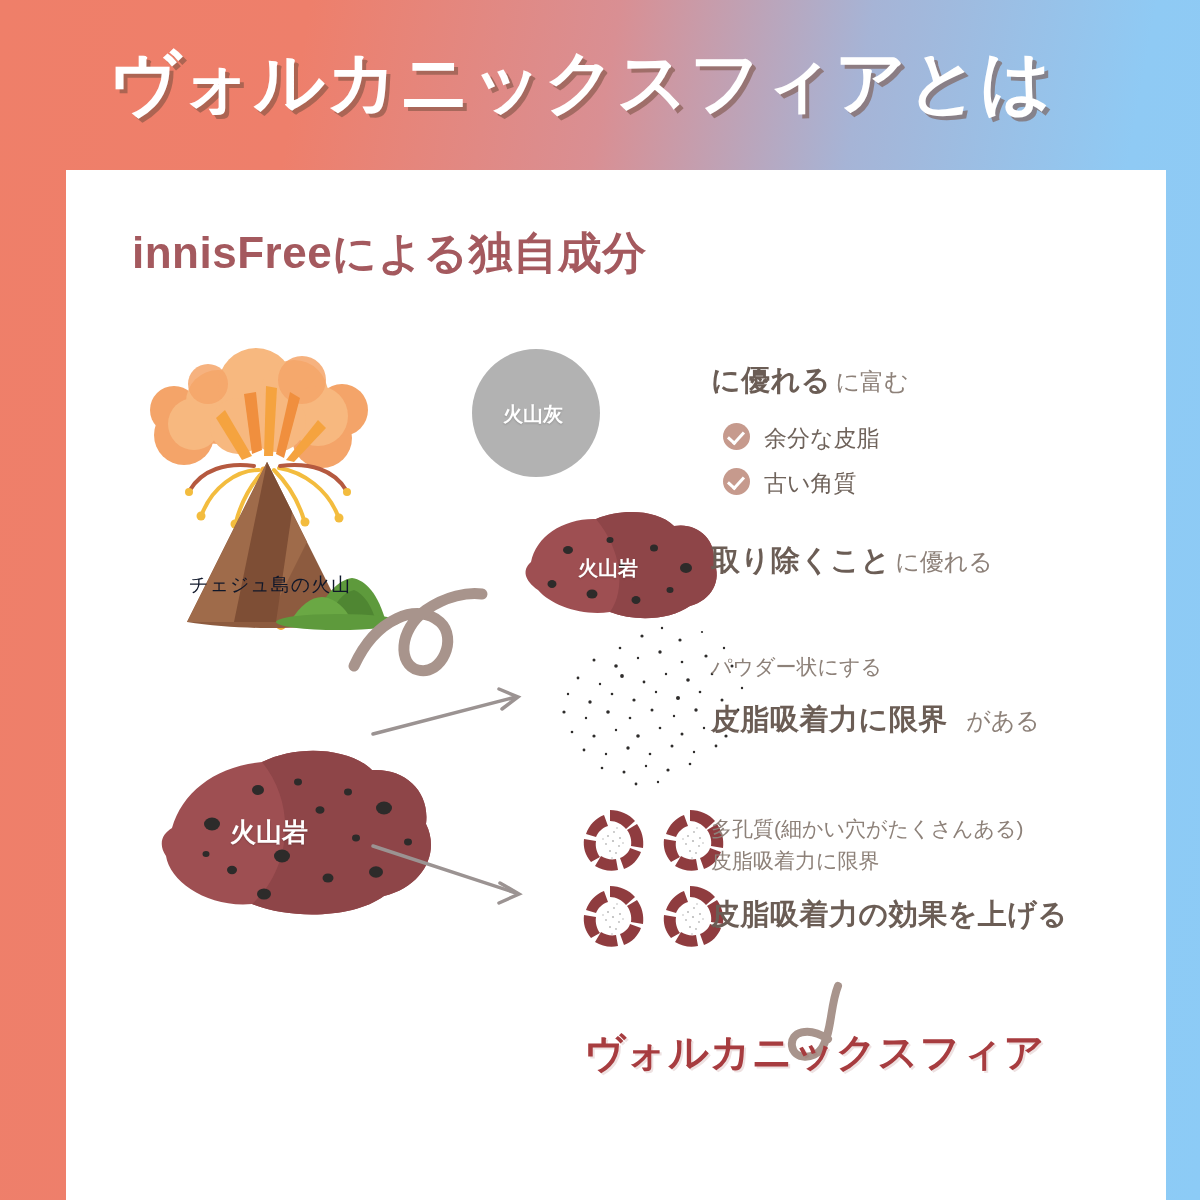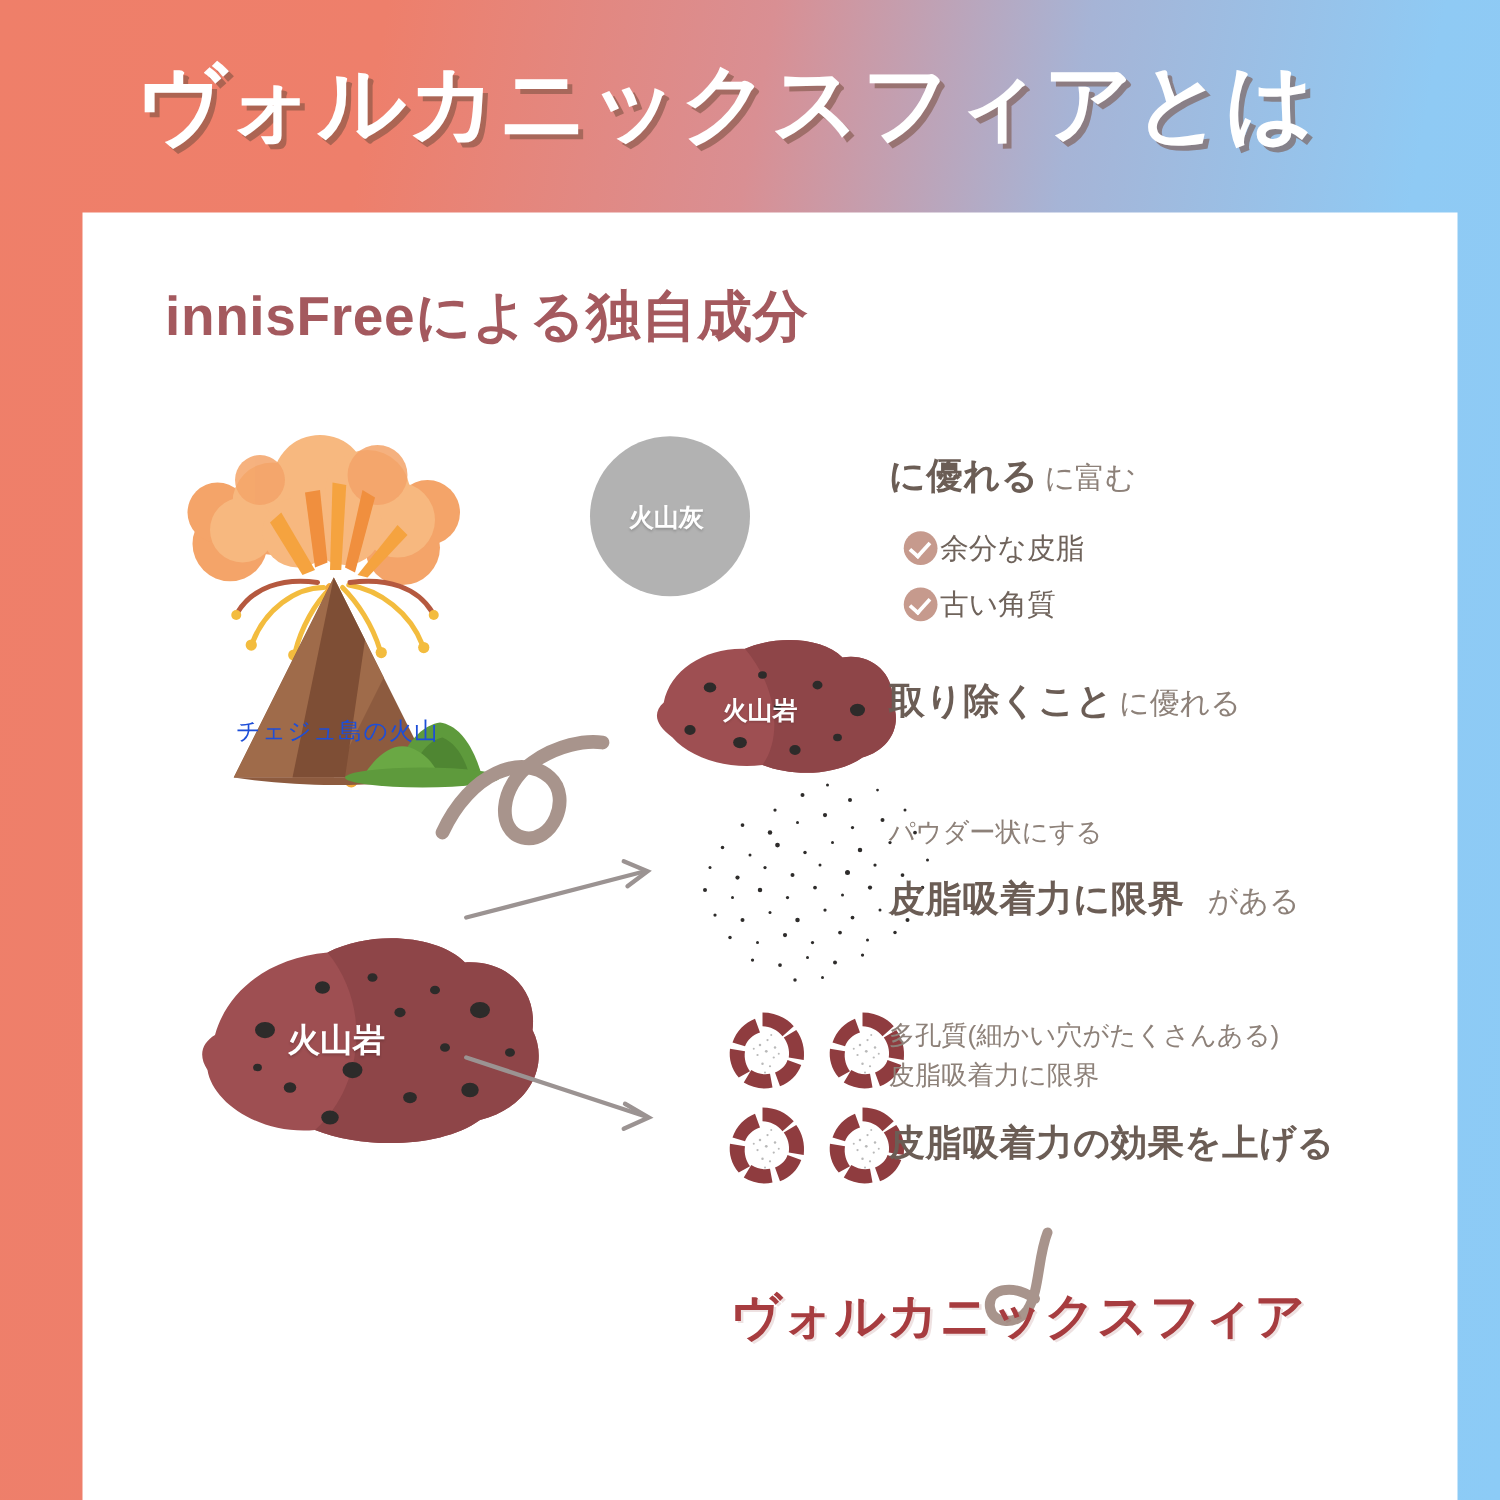--- a/index.html
+++ b/index.html
@@ -81,22 +81,21 @@
   }
   .check-label {
     font-size: 23px;
     color: #6f635b;
   }
 
   
   .check-row {
     position: absolute;
     display: flex;
-    align-items: center;
-    gap: 2px;
+    gap: 14px;
   }
   .check-circle {
     width: 27px;
     height: 27px;
     border-radius: 50%;
     background: #c69a8d;
     position: relative;
     flex: none;
   }
   .check-circle::after {
@@ -118,21 +117,21 @@
     font-weight: bold;
     font-size: 20px;
     text-shadow: 0 1px 2px rgba(0,0,0,0.18);
     white-space: nowrap;
     pointer-events: none;
   }
 
   .vol-caption-small {
     position: absolute;
     font-size: 19px;
-    color: #1d4ed8;
+    color: #0f172a;
     letter-spacing: 1px;
     white-space: nowrap;
   }
   .vol-caption-big {
     position: absolute;
     font-size: 33px;
     color: #5e554f;
     letter-spacing: 2px;
     white-space: nowrap;
   }

